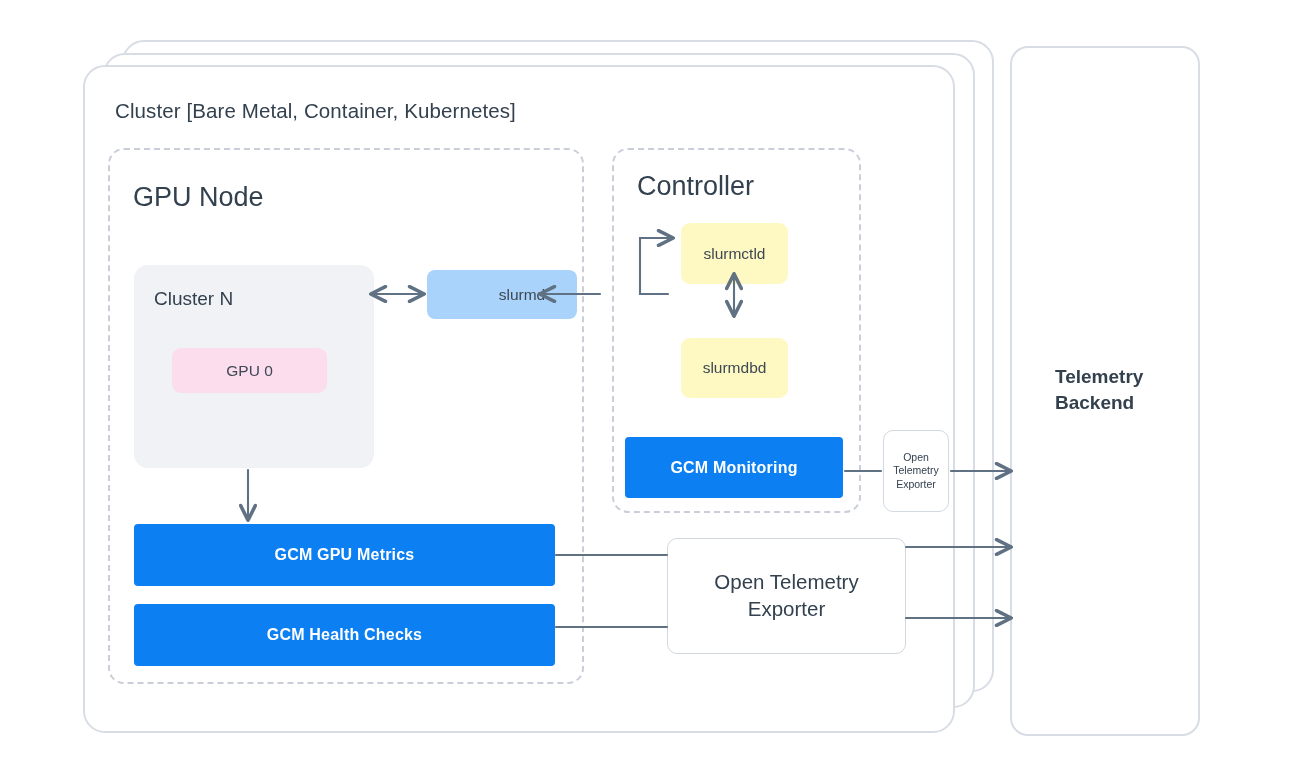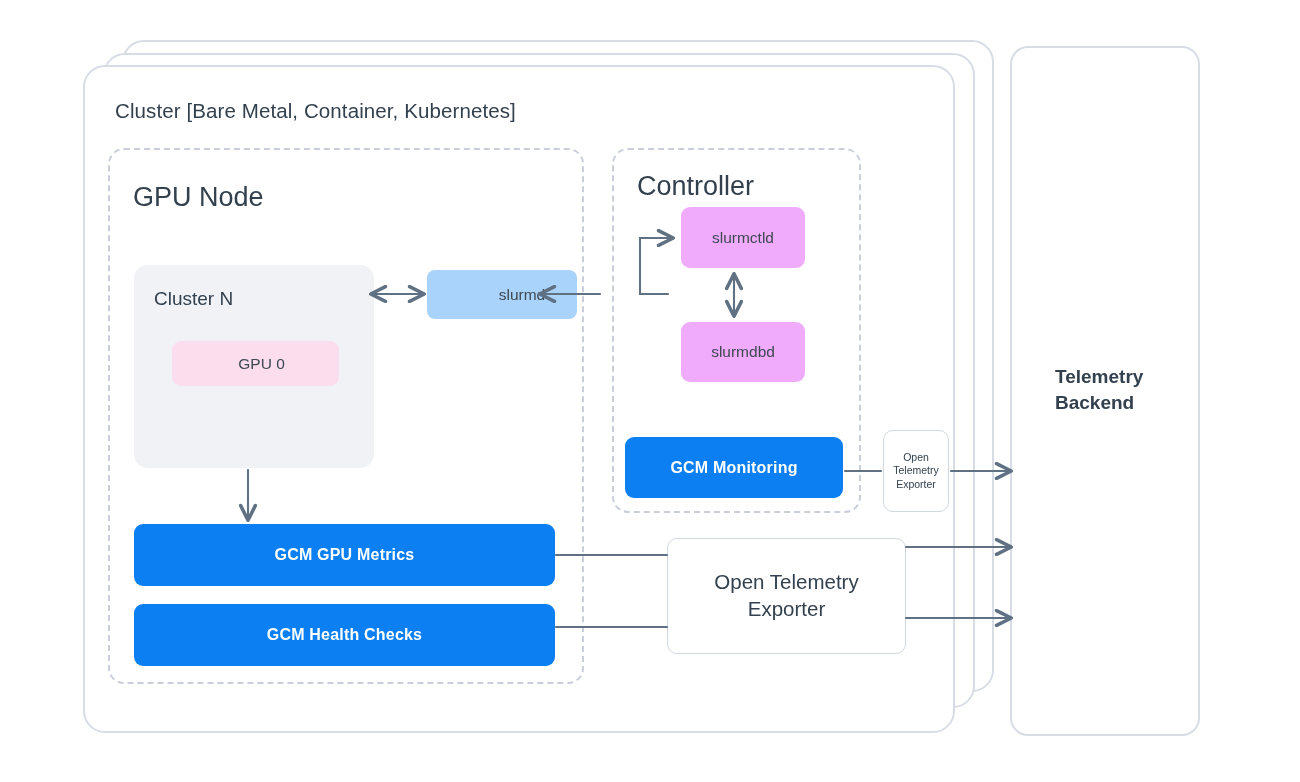--- a/index.html
+++ b/index.html
@@ -106,59 +106,60 @@
     height: 45px;
     background: #fbddee;
     border-radius: 9px;
     display: flex;
     align-items: center;
     justify-content: center;
     font-size: 15.5px;
     color: #3d4852;
     z-index: 8;
   }
-  .gpu-box-0 { top: 341px; padding-left: 12px; }
+  .gpu-box-0 { top: 348px; }
   .gpu-box-1 { top: 400px; }
 
   
   .slurmd {
     position: absolute;
     left: 427px; top: 270px;
     width: 110px; height: 49px;
     background: #a9d3fa;
     border-radius: 8px;
     display: flex;
     align-items: center;
     justify-content: center;
     font-size: 15.5px;
     color: #3d4852;
     z-index: 8;
     padding-left: 40px;
   }
   .slurm-purple {
     position: absolute;
     left: 681px;
-    width: 124px;
-    background: #f0abfc;
+    width: 107px;
+    background: #fef9c3;
     border-radius: 9px;
     display: flex;
     align-items: center;
     justify-content: center;
     font-size: 15.5px;
     color: #3d4852;
     z-index: 8;
+    margin-top: 16px;
   }
   .slurmctld { top: 207px; height: 61px; }
   .slurmdbd  { top: 322px; height: 60px; }
 
   
   .gcm-box {
     position: absolute;
     background: #0c7ff2;
-    border-radius: 9px;
+    border-radius: 4px;
     display: flex;
     align-items: center;
     justify-content: center;
     color: #ffffff;
     font-size: 16px;
     font-weight: bold;
     letter-spacing: 0.2px;
     z-index: 8;
   }
   .gcm-gpu-metrics  { left: 134px; top: 524px; width: 421px; height: 62px; }

